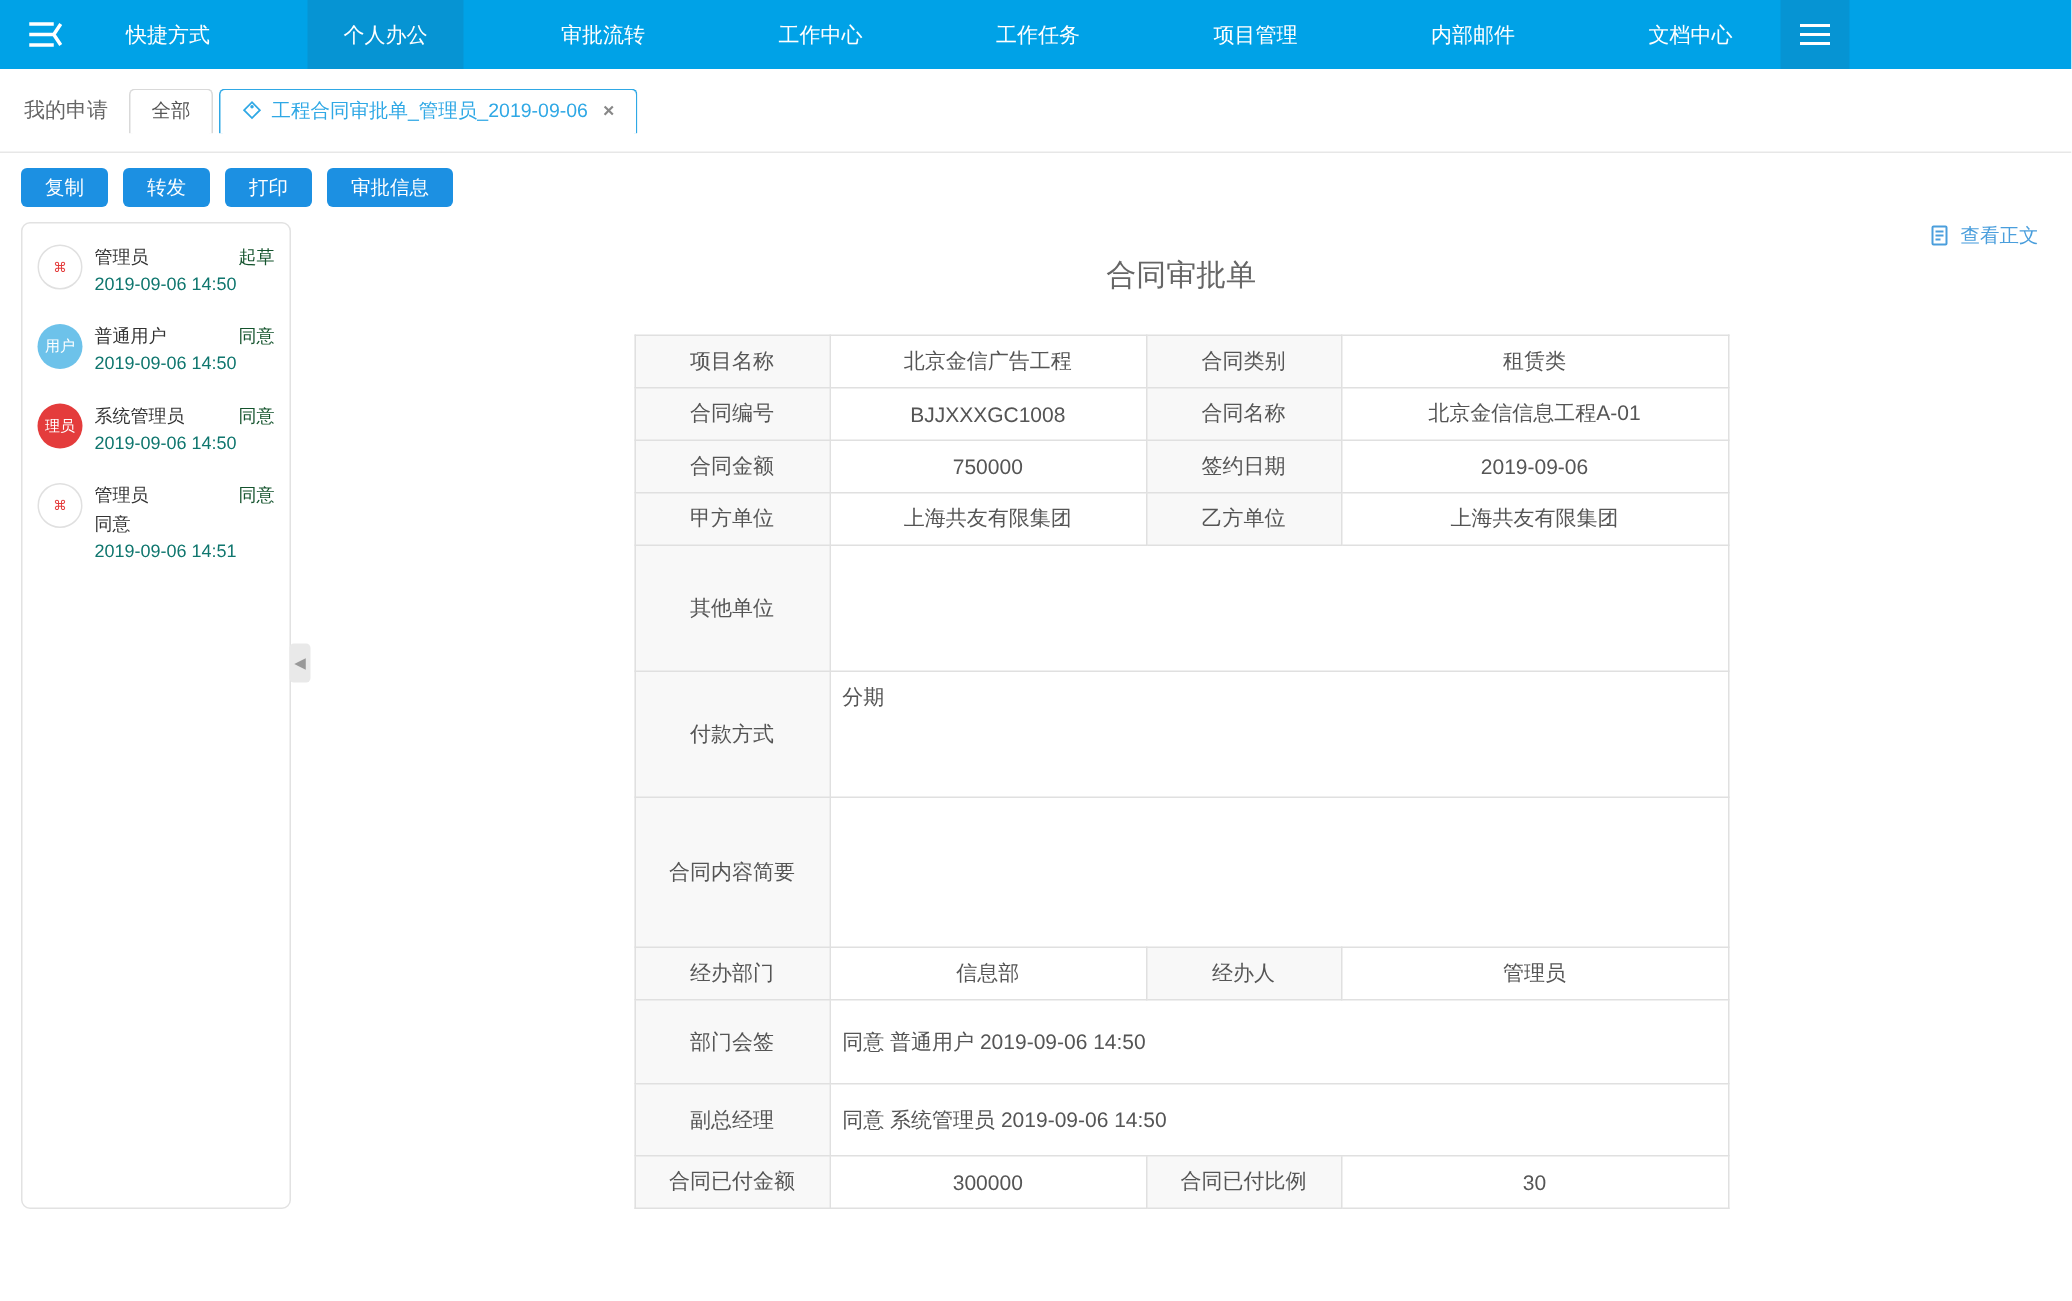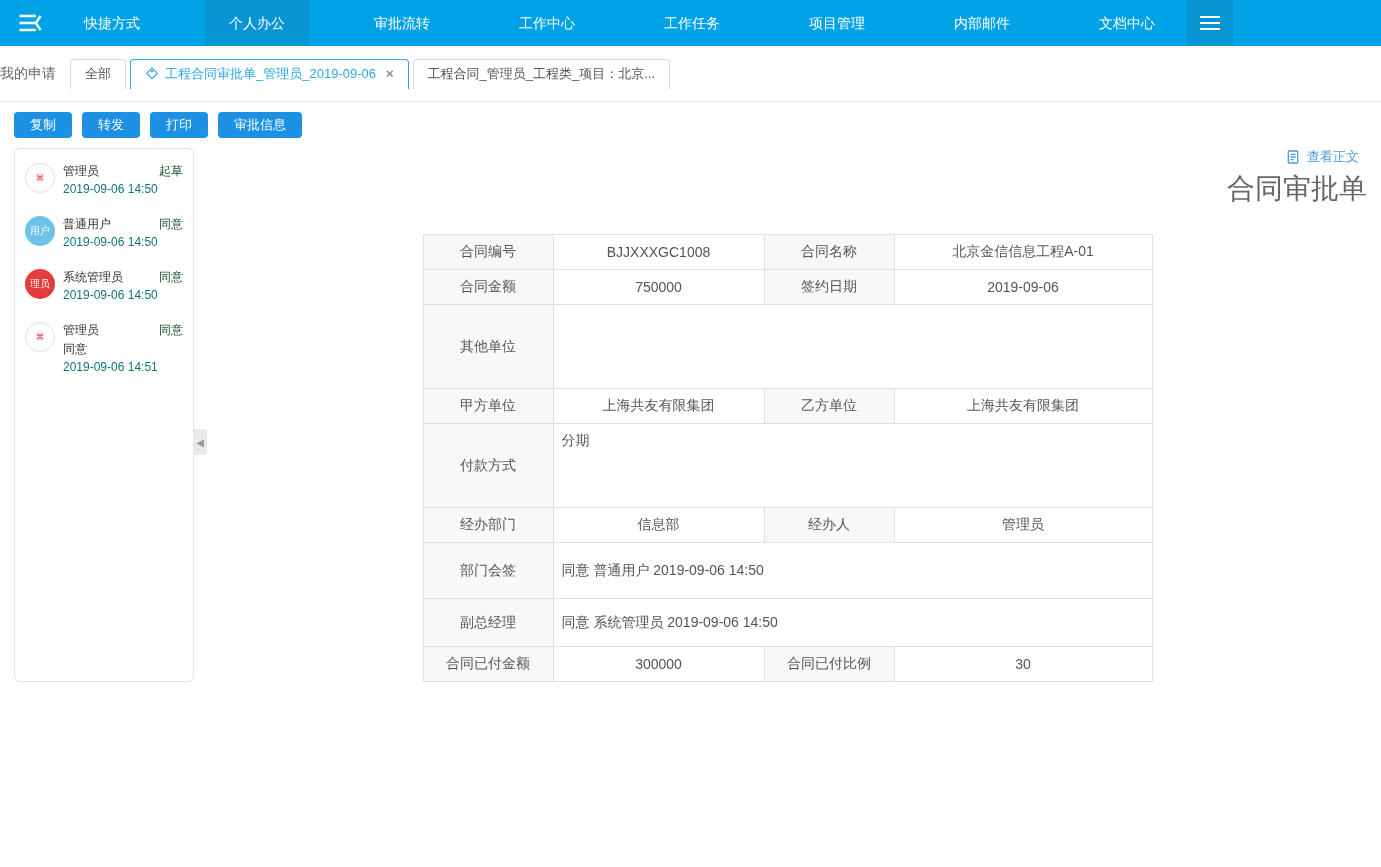--- a/index.html
+++ b/index.html
@@ -7,21 +7,21 @@
 .topnav{height:46px;background:#00a2e7;display:flex;align-items:center}
 .logo{width:60px;height:46px;display:flex;align-items:center;justify-content:center;color:#fff}
 .logo svg{width:28px;height:28px}
 .nav-item{color:#fff;padding:0 24px;height:46px;line-height:46px;cursor:pointer;font-size:14px}
 .nav-item.active{background:#0694d3}
 .nav-menu-icon{width:46px;height:46px;display:flex;align-items:center;justify-content:center;background:#0694d3;cursor:pointer;margin-left:8px}
 .nav-menu-icon span{width:20px;height:14px;position:relative}
 .nav-menu-icon span::before,.nav-menu-icon span::after{content:"";position:absolute;left:0;right:0;height:2px;background:#fff}
 .nav-menu-icon span::before{top:0;box-shadow:0 6px 0 #fff}
 .nav-menu-icon span::after{bottom:0}
-.subbar{height:56px;display:flex;align-items:center;padding:0 0;border-bottom:1px solid #e7e7e7}
+.subbar{height:56px;display:flex;align-items:center;padding:0 16px;border-bottom:1px solid #e7e7e7}
 .sub-title{color:#666;margin-right:14px;font-size:14px}
 .tab-like{border:1px solid #d9d9d9;border-bottom:none;height:30px;line-height:28px;padding:0 14px;border-radius:4px 4px 0 0;cursor:pointer;font-size:13px;color:#555;margin-right:4px;display:flex;align-items:center;gap:6px;background:#fff}
 .tab-like.selected{border-color:#2fa8e5;color:#2fa8e5}
 .tag-icon{width:14px;height:14px;color:#2fa8e5}
 .close-x{color:#888;margin-left:4px;font-weight:bold}
 .toolbar{padding:10px 14px;display:flex;gap:10px}
 .btn{background:#1c90e2;color:#fff;border:none;padding:4px 16px;border-radius:4px;font-size:13px;cursor:pointer}
 .main{display:flex;padding:0 14px;gap:14px}
 .timeline-card{width:180px;border:1px solid #e2e2e2;border-radius:6px;padding:14px 10px 14px 10px;flex-shrink:0;position:relative;min-height:310px}
 .tl-item{display:flex;gap:8px;margin-bottom:20px}
@@ -32,21 +32,21 @@
 .tl-body{flex:1}
 .tl-row1{display:flex;justify-content:space-between;margin-bottom:2px}
 .tl-name{color:#333;font-size:12px}
 .tl-status{color:#14532d;font-size:12px}
 .tl-extra{color:#333;font-size:12px;margin-bottom:2px}
 .tl-time{color:#0f766e;font-size:12px}
 .collapse-handle{position:absolute;right:-14px;top:280px;width:14px;height:26px;background:#e9e9e9;color:#999;display:flex;align-items:center;justify-content:center;border-radius:3px;cursor:pointer;font-size:10px}
 .doc-area{flex:1;position:relative;padding-top:4px}
 .view-link{position:absolute;right:8px;top:0;color:#4a9edc;cursor:pointer;display:flex;align-items:center;gap:6px;font-size:13px}
 .view-link svg{width:16px;height:16px}
-.doc-title{text-align:right;font-size:28px;color:#666;margin:18px 0 26px}
+.doc-title{text-align:center;font-size:20px;color:#666;margin:18px 0 26px}
 .form-table{margin:0 auto;width:730px;border-collapse:collapse}
 .form-table td{border:1px solid #e0e0e0;padding:8px 10px;font-size:14px;color:#555;text-align:center;vertical-align:middle}
 .form-table td.label{background:#f8f8f8;width:130px}
 .form-table td.value{background:#fff}
 .form-table td.left{text-align:left;padding-left:8px}
 .tall{height:84px}
 .taller{height:100px}
 .stamp{display:inline-block;border:2px solid #e33;color:#e33;font-size:12px;line-height:14px;padding:3px 4px;vertical-align:middle;margin:0 6px}
 </style>
 </head>
@@ -80,23 +80,20 @@
         <span>全部</span>
       </div>
       <div class="tab-like selected">
         <svg class="tag-icon" viewBox="0 0 24 24" fill="none" stroke="currentColor" stroke-width="2">
           <path d="M3 11l9-9 9 9-9 9z"></path>
           <circle cx="12" cy="7" r="1" fill="currentColor"></circle>
         </svg>
         <span>工程合同审批单_管理员_2019-09-06</span>
         <span class="close-x">×</span>
       </div>
-      <div class="tab-like">
-        <span>工程合同_管理员_工程类_项目：北京...</span>
-      </div>
     </div>
 </div>
 
 <div class="toolbar">
   <button class="btn">复制</button>
   <button class="btn">转发</button>
   <button class="btn">打印</button>
   <button class="btn">审批信息</button>
 </div>
 
@@ -153,45 +150,55 @@
       <svg viewBox="0 0 24 24" fill="none" stroke="#4a9edc" stroke-width="2">
           <rect x="5" y="3" width="14" height="18" rx="1"></rect>
           <path d="M8 8h8M8 12h8M8 16h5"></path>
         </svg>
       <span>查看正文</span>
     </div>
     <div class="doc-title">合同审批单</div>
 
     <table class="form-table">
       <tbody>
+          <tr>
+        <td class="label">项目名称</td>
+        <td class="value">北京金信广告工程</td>
+        <td class="label">合同类别</td>
+        <td class="value">租赁类</td>
+      </tr>
       <tr>
         <td class="label">合同编号</td>
         <td class="value">BJJXXXGC1008</td>
         <td class="label">合同名称</td>
         <td class="value">北京金信信息工程A-01</td>
       </tr>
       <tr>
         <td class="label">合同金额</td>
         <td class="value">750000</td>
         <td class="label">签约日期</td>
         <td class="value">2019-09-06</td>
       </tr>
       <tr>
-        <td class="label tall">其他单位</td>
-        <td class="value left tall" colspan="3"></td>
-      </tr>
-      <tr>
         <td class="label">甲方单位</td>
         <td class="value">上海共友有限集团</td>
         <td class="label">乙方单位</td>
         <td class="value">上海共友有限集团</td>
       </tr>
       <tr>
+        <td class="label tall">其他单位</td>
+        <td class="value left tall" colspan="3"></td>
+      </tr>
+      <tr>
         <td class="label tall">付款方式</td>
         <td class="value left tall" colspan="3" style="vertical-align:top">分期</td>
+      </tr>
+      <tr>
+        <td class="label taller">合同内容简要</td>
+        <td class="value left taller" colspan="3"></td>
       </tr>
       <tr>
         <td class="label">经办部门</td>
         <td class="value">信息部</td>
         <td class="label">经办人</td>
         <td class="value">管理员</td>
       </tr>
       <tr>
         <td class="label" style="height:56px">部门会签</td>
         <td class="value left" colspan="3">同意 普通用户 2019-09-06 14:50</td>

